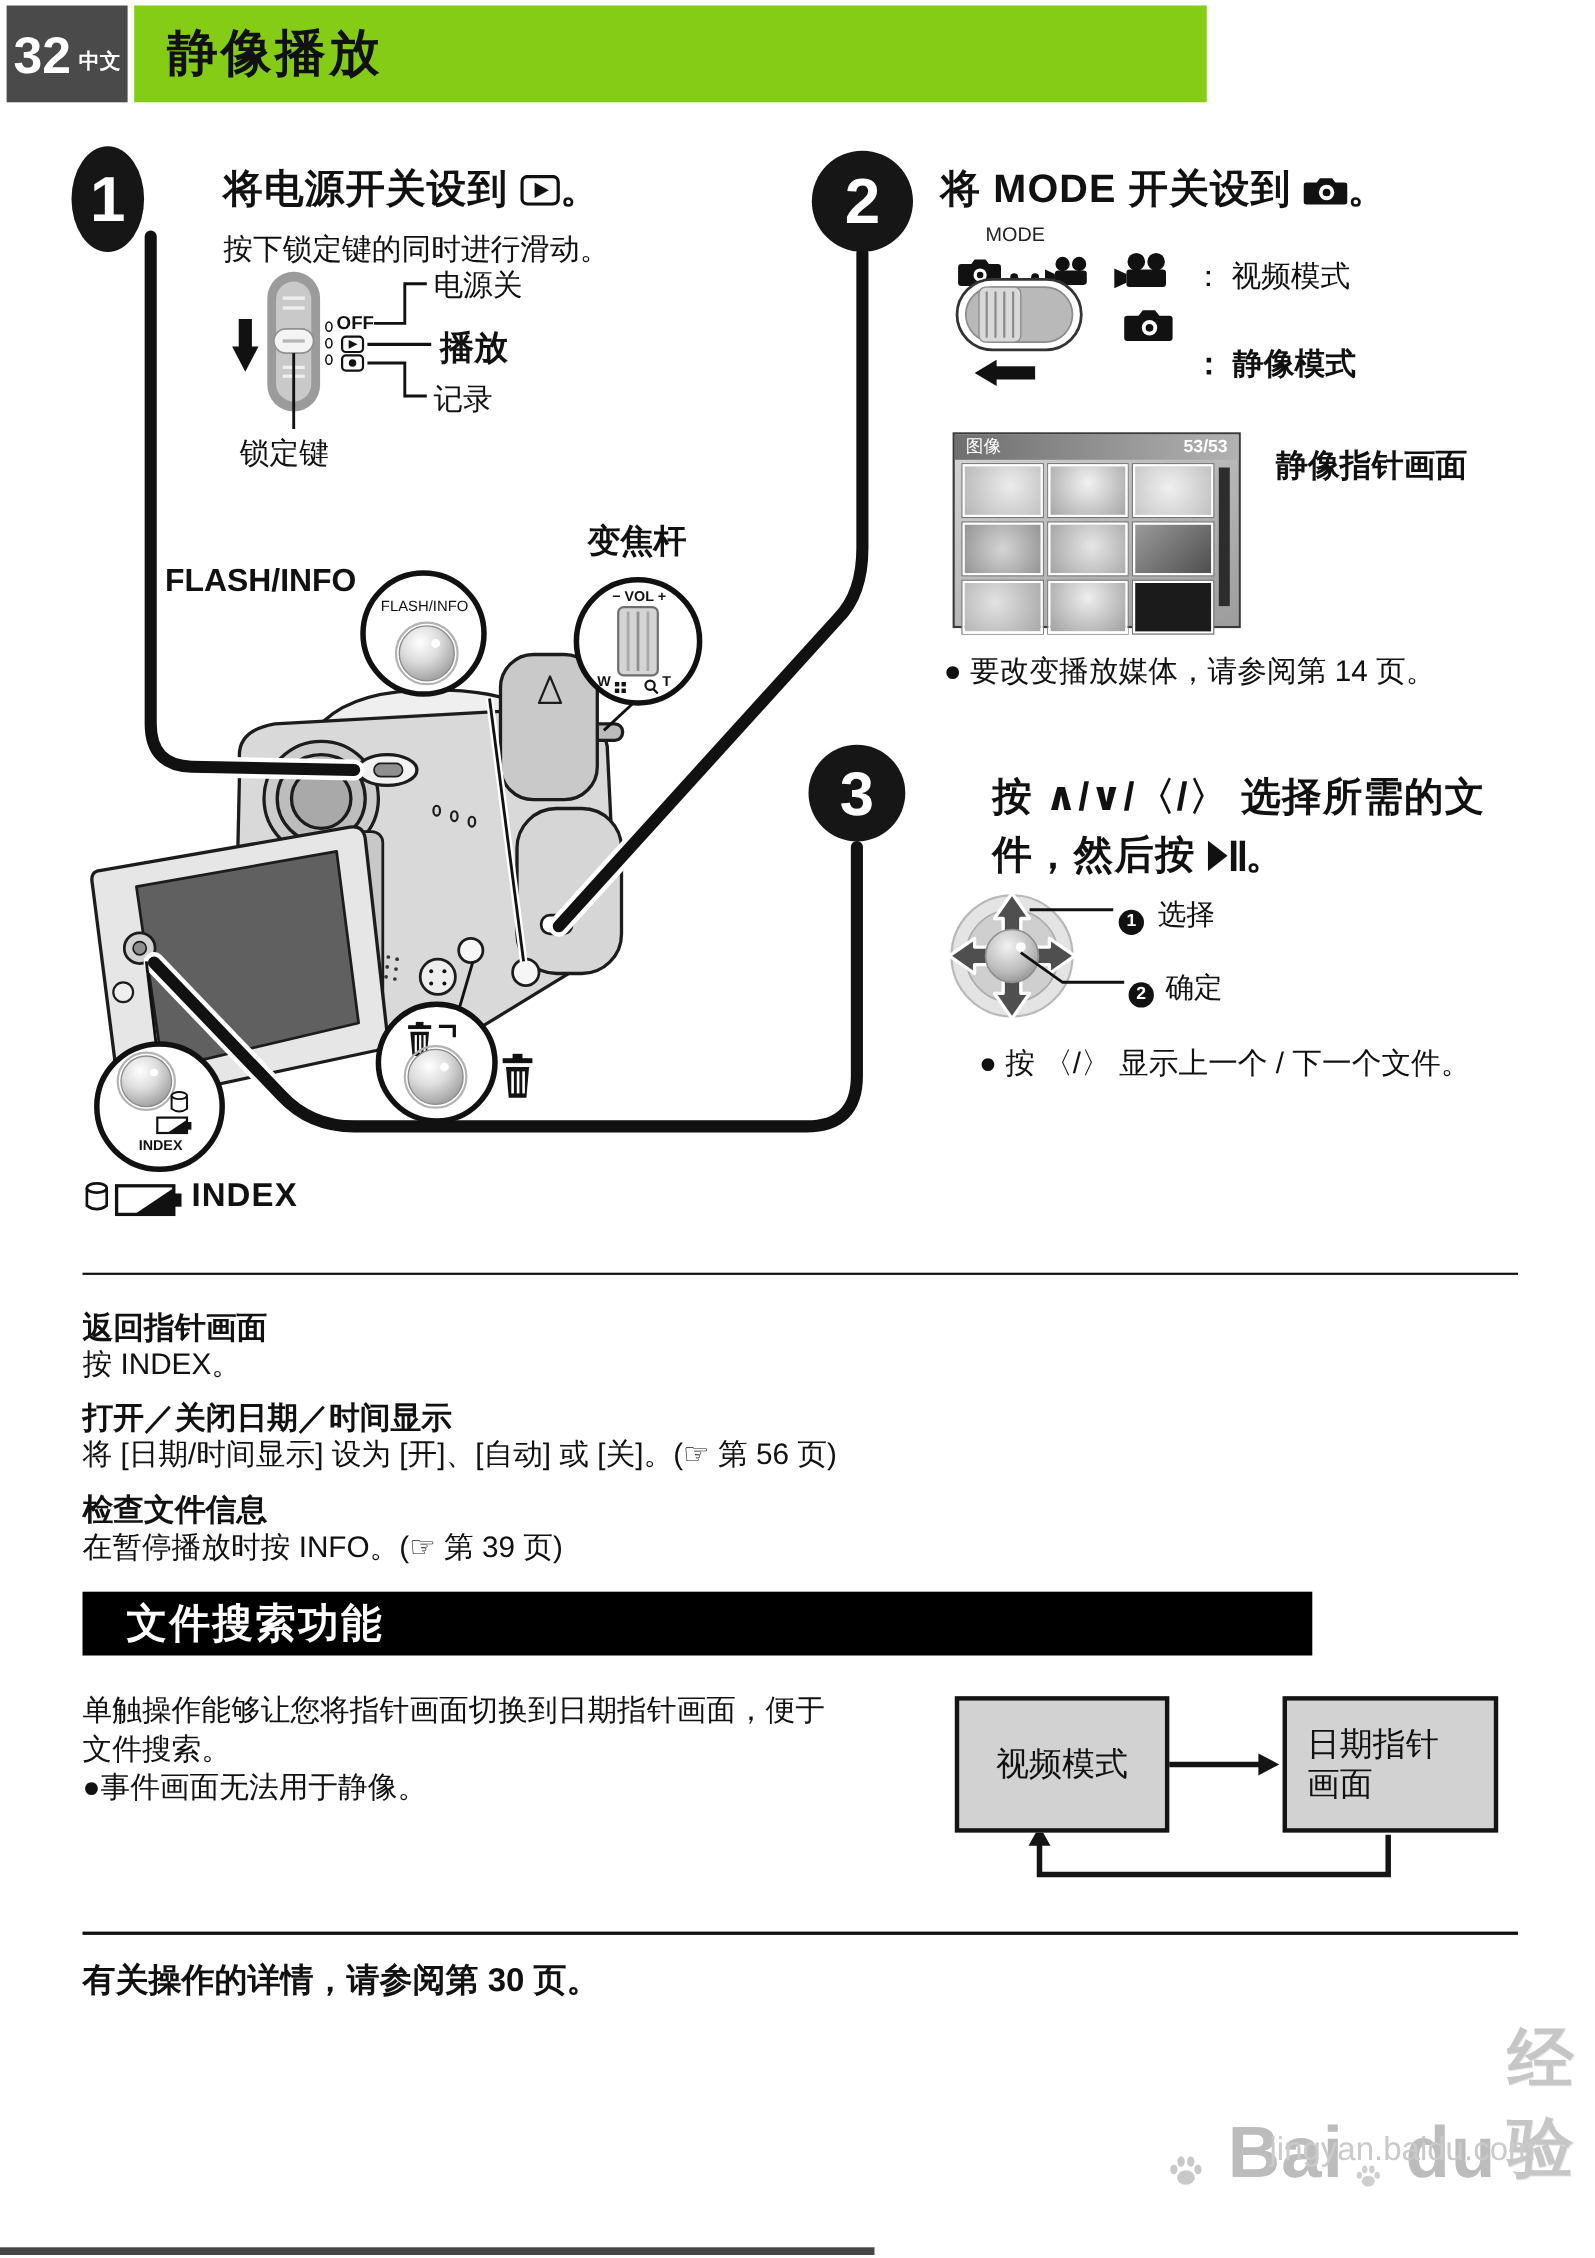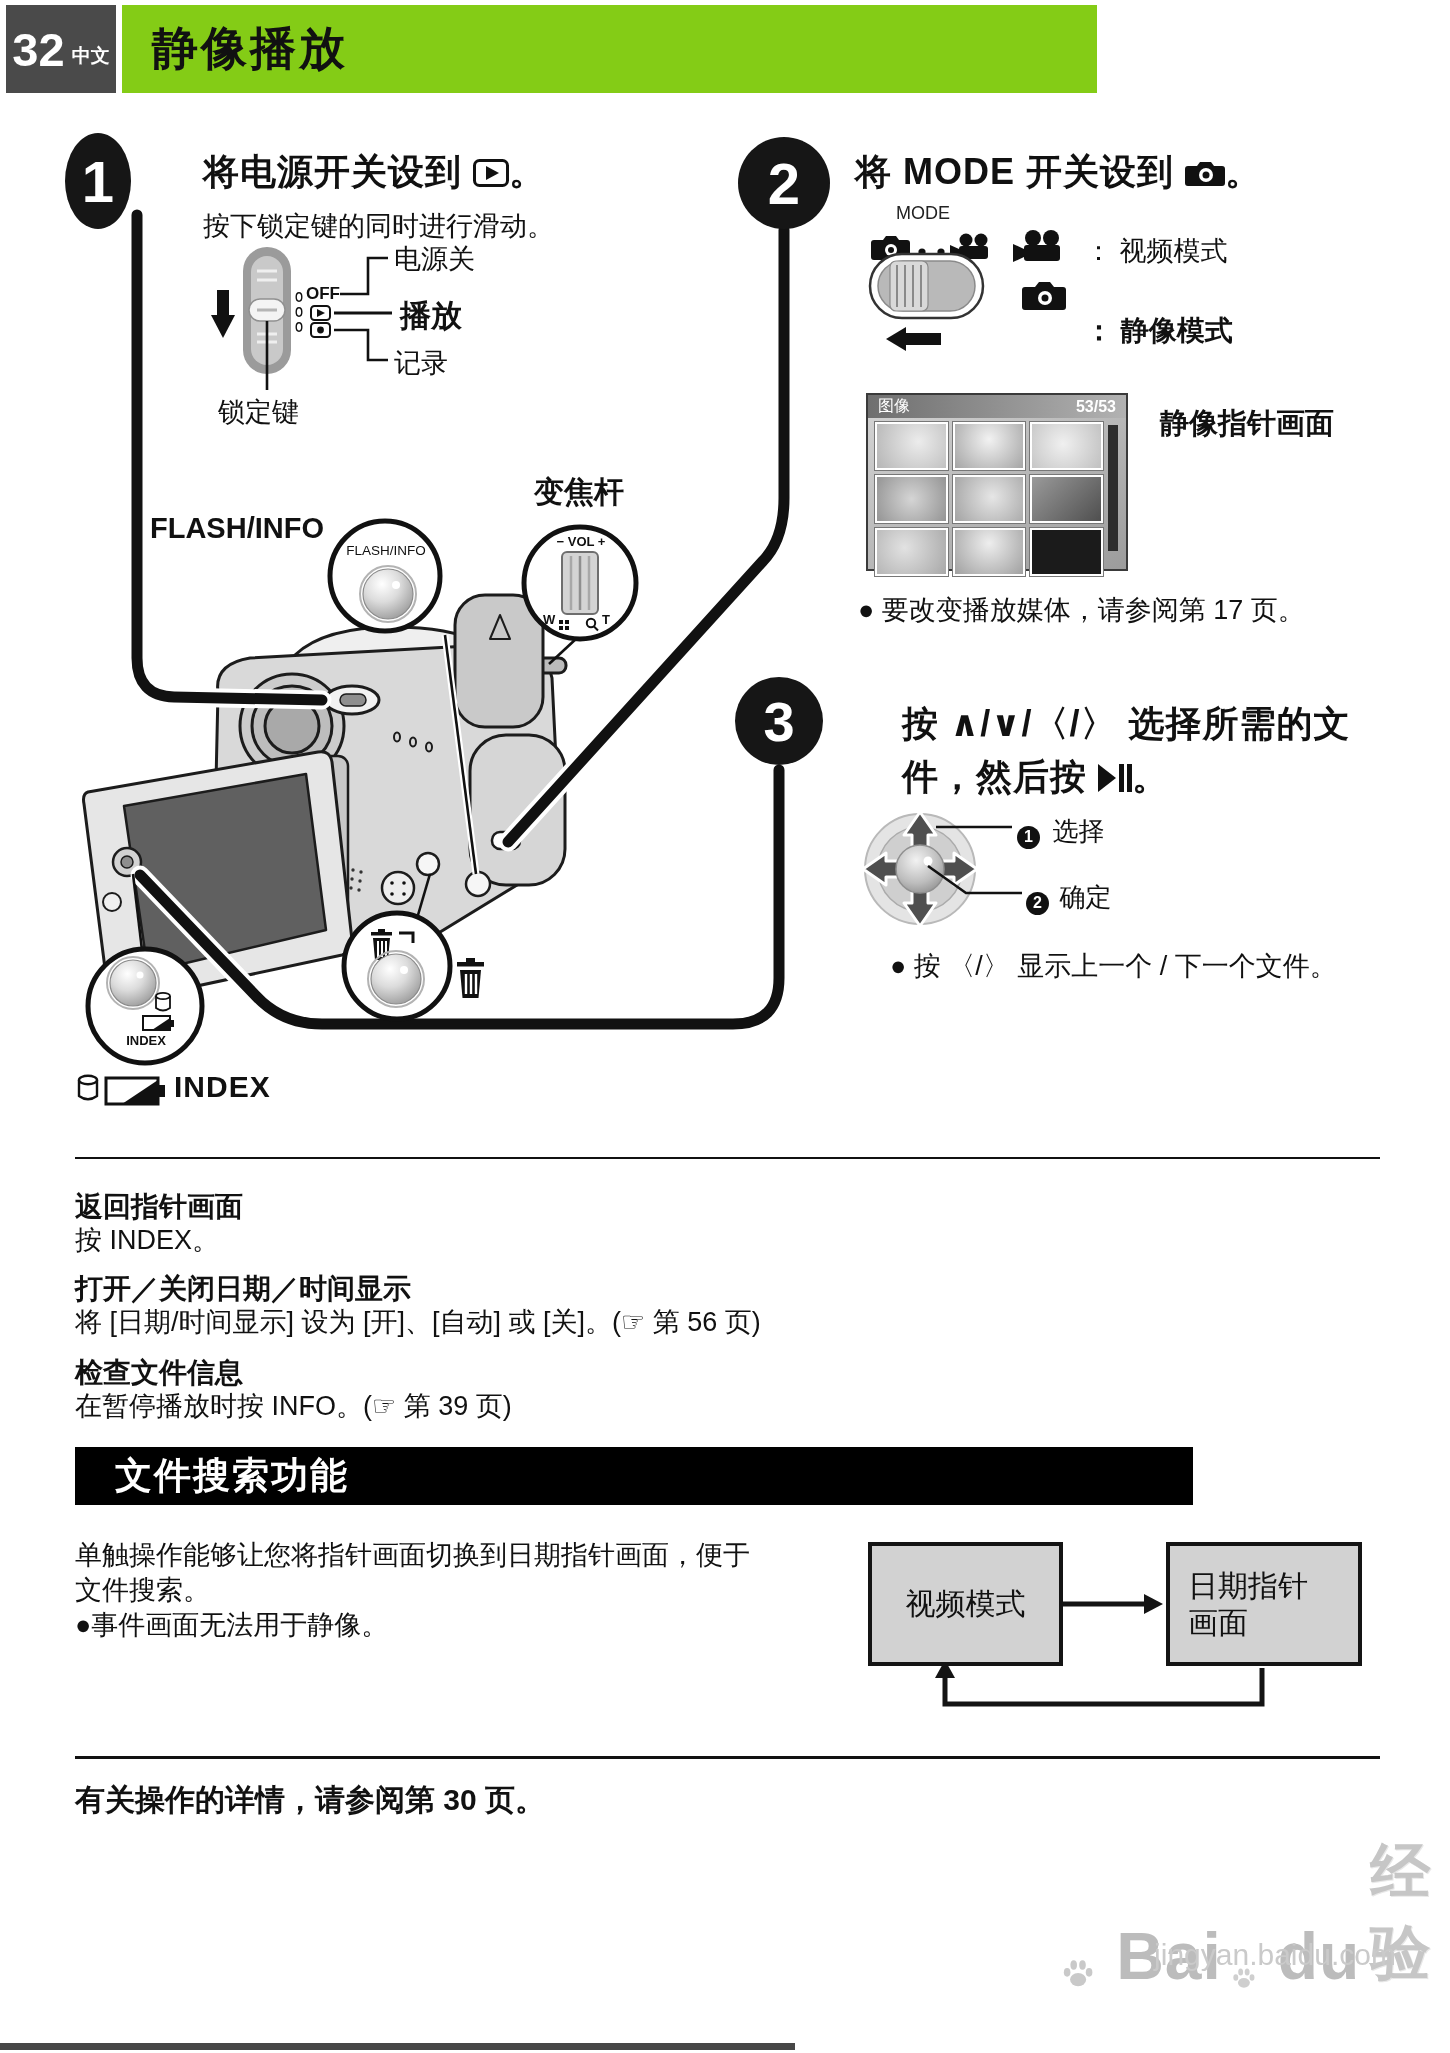--- a/index.html
+++ b/index.html
@@ -360,21 +360,21 @@
       <div class="thumb"></div>
       <div class="thumb"></div>
       <div class="thumb"></div>
       <div class="thumb"></div>
       <div class="thumb"></div>
       <div class="thumb"></div>
     </div>
     <div class="scrollbar"></div>
   </div>
   <div class="abs b nowrap" style="left:1160px;top:404px;font-size:29px;">静像指针画面</div>
-  <div class="abs body27" style="left:858px;top:592px;">● 要改变播放媒体，请参阅第 17 页。</div>
+  <div class="abs body27" style="left:858px;top:592px;">● 要改变播放媒体，请参阅第 14 页。</div>
 
   <div class="abs badge" style="left:735px;top:677px;width:88px;height:88px;font-size:56px;">
       <span>3</span>
     </div>
   <div class="abs steptitle" style="left:902px;top:700px;">按 ∧/∨/〈/〉 选择所需的文</div>
   <div class="abs steptitle" style="left:902px;top:753px;">
     <span>件，然后按 </span><svg width="34" height="28" viewBox="0 0 34 28" style="vertical-align:-3px">
         <path d="M0,0 L18,14 L0,28 Z" fill="#111"></path>
         <rect x="21" y="0" width="5" height="28" fill="#111"></rect>
         <rect x="29" y="0" width="5" height="28" fill="#111"></rect>

